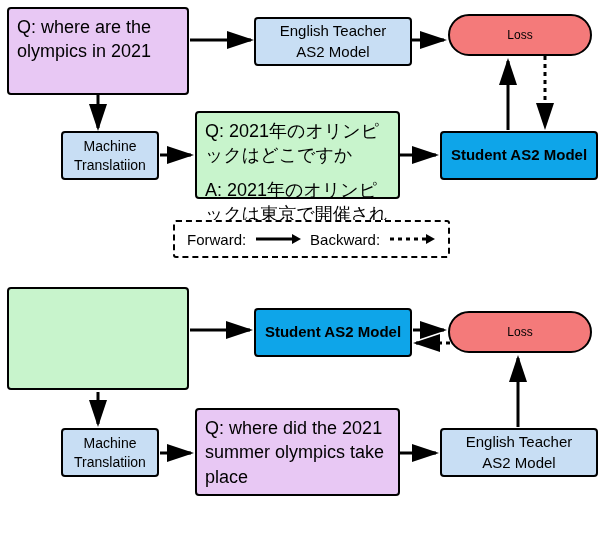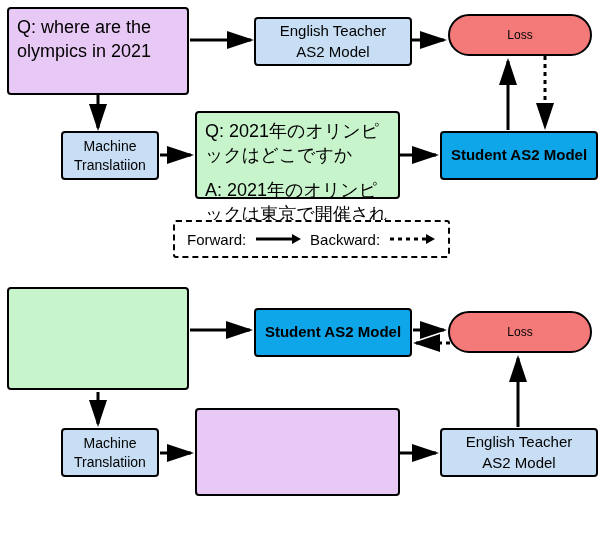--- a/index.html
+++ b/index.html
@@ -150,18 +150,19 @@
 
 <div class="box red loss" style="left:448px; top:311px; width:144px; height:42px;">
   <span>Loss</span>
 </div>
 
 <div class="box blue center-text" style="left:61px; top:428px; width:98px; height:49px; font-size:14px;">
   <span>Machine Translatiion</span>
 </div>
 
 <div class="box qa-box purple" style="left:195px; top:408px; width:205px; height:88px;">
+  <span class="qa-label"><span>Q:</span> <span>where did the 2021 summer olympics take place</span></span>
   <div class="qa-gap"></div>
 </div>
 
 <div class="box blue center-text" style="left:440px; top:428px; width:158px; height:49px;">
   <span>English Teacher AS2 Model</span>
 </div>
 
 </body></html>

